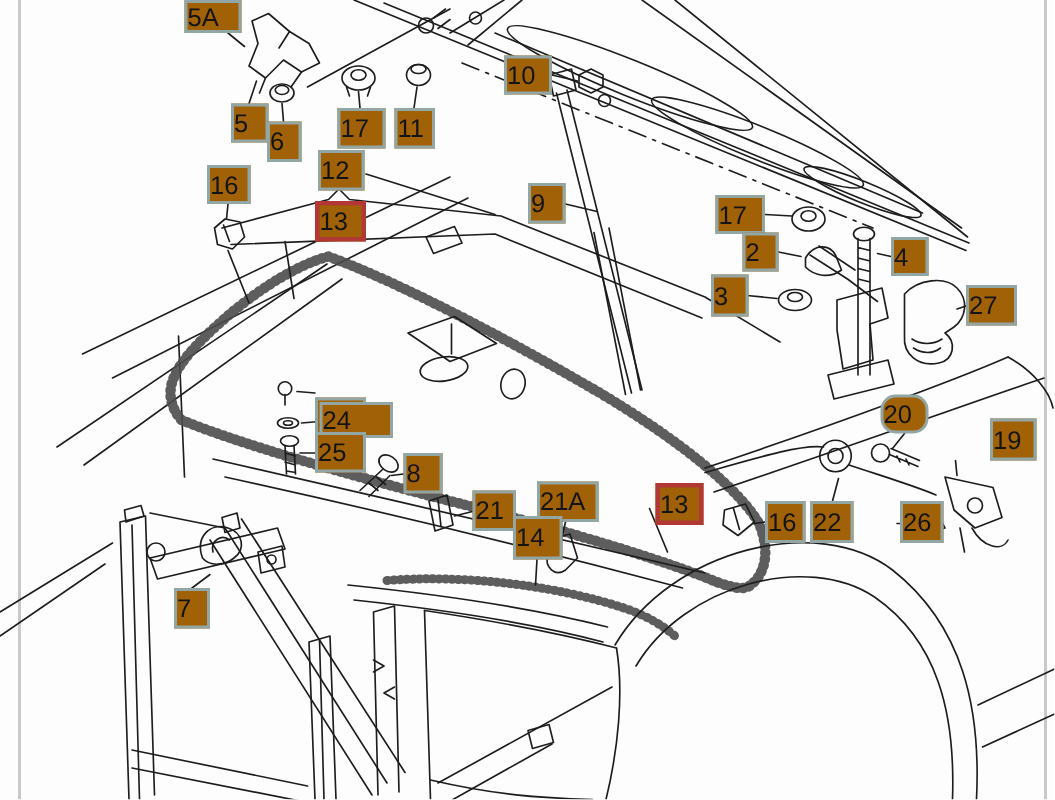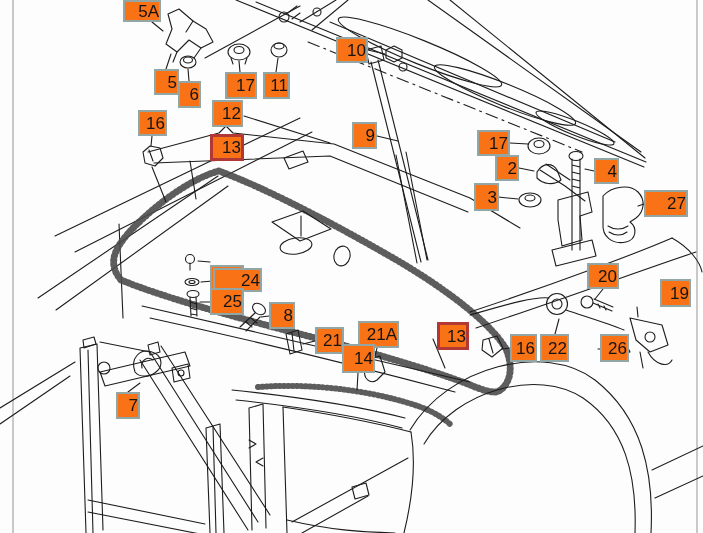--- a/index.html
+++ b/index.html
@@ -9,22 +9,22 @@
   }
   svg.art{position:absolute;left:0;top:0;}
   svg.art *{fill:none;stroke:#1d1d1d;stroke-width:1.1;stroke-linecap:round;stroke-linejoin:round;}
   svg.art .pageline{stroke:#c9c9c9;stroke-width:2;}
   svg.art .seal{stroke:#4b4b4b;stroke-width:7;stroke-dasharray:0.7 3.6;opacity:.9;}
   svg.art .seal2{stroke:#4b4b4b;stroke-width:6;stroke-dasharray:0.7 3.6;opacity:.9;}
   svg.art .dashdot{stroke-dasharray:12 5 2 5;}
   .callout{
     position:absolute;box-sizing:border-box;
     border:2px solid var(--callout-border,#93a6a6);
-    background:#f97316;color:#141414;
-    display:flex;align-items:center;justify-content:flex-end;
+    background:#a16207;color:#141414;
+    display:flex;align-items:center;justify-content:flex-start;
     font-size:17px;line-height:1;letter-spacing:0;
     cursor:pointer;z-index:5;
   }
   .callout.highlighted{border:3px solid var(--highlight-border,#b23836);margin-left:36px;}
 </style>
 </head>
 <body>
 
 <div id="stage" style="background: rgb(253, 253, 253);">
 
@@ -255,21 +255,21 @@
     </div>
       <div class="callout" style="left: 495px; top: 155px; width: 24px; height: 26px;">
       <span>2</span>
     </div>
       <div class="callout" style="left: 474px; top: 183px; width: 25px; height: 28px;">
       <span>3</span>
     </div>
       <div class="callout" style="left: 594px; top: 158px; width: 25px; height: 26px;">
       <span>4</span>
     </div>
-      <div class="callout" style="left: 644px; top: 190px; width: 34px; height: 27px; padding-left: 40px;">
+      <div class="callout" style="left: 644px; top: 190px; width: 34px; height: 27px;">
       <span>27</span>
     </div>
       <div class="callout" style="left: 210px; top: 249px; width: 34px; height: 26px; margin-top: 16px;">
       <span>23</span>
     </div>
       <div class="callout" style="left: 213px; top: 268px; width: 49px; height: 24px;">
       <span>24</span>
     </div>
       <div class="callout" style="left: 210px; top: 288px; width: 34px; height: 27px;">
       <span>25</span>
@@ -282,21 +282,21 @@
     </div>
       <div class="callout" style="left: 358px; top: 321px; width: 41px; height: 27px;">
       <span>21A</span>
     </div>
       <div class="callout highlighted" style="left: 401px; top: 322px; width: 32px; height: 28px;">
       <span>13</span>
     </div>
       <div class="callout" style="left: 342px; top: 344px; width: 33px; height: 29px;">
       <span>14</span>
     </div>
-      <div class="callout" style="left: 587px; top: 263px; width: 32px; height: 26px;">
+      <div class="callout" style="left: 587px; top: 263px; width: 32px; height: 26px; border-radius: 10px;">
       <span>20</span>
     </div>
       <div class="callout" style="left: 660px; top: 279px; width: 31px; height: 28px;">
       <span>19</span>
     </div>
       <div class="callout" style="left: 510px; top: 334px; width: 27px; height: 28px;">
       <span>16</span>
     </div>
       <div class="callout" style="left: 540px; top: 334px; width: 29px; height: 28px;">
       <span>22</span>

